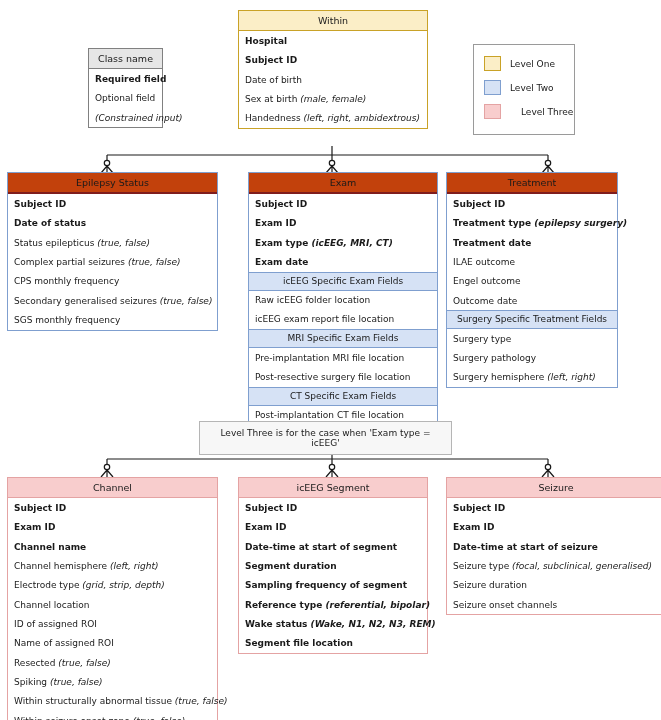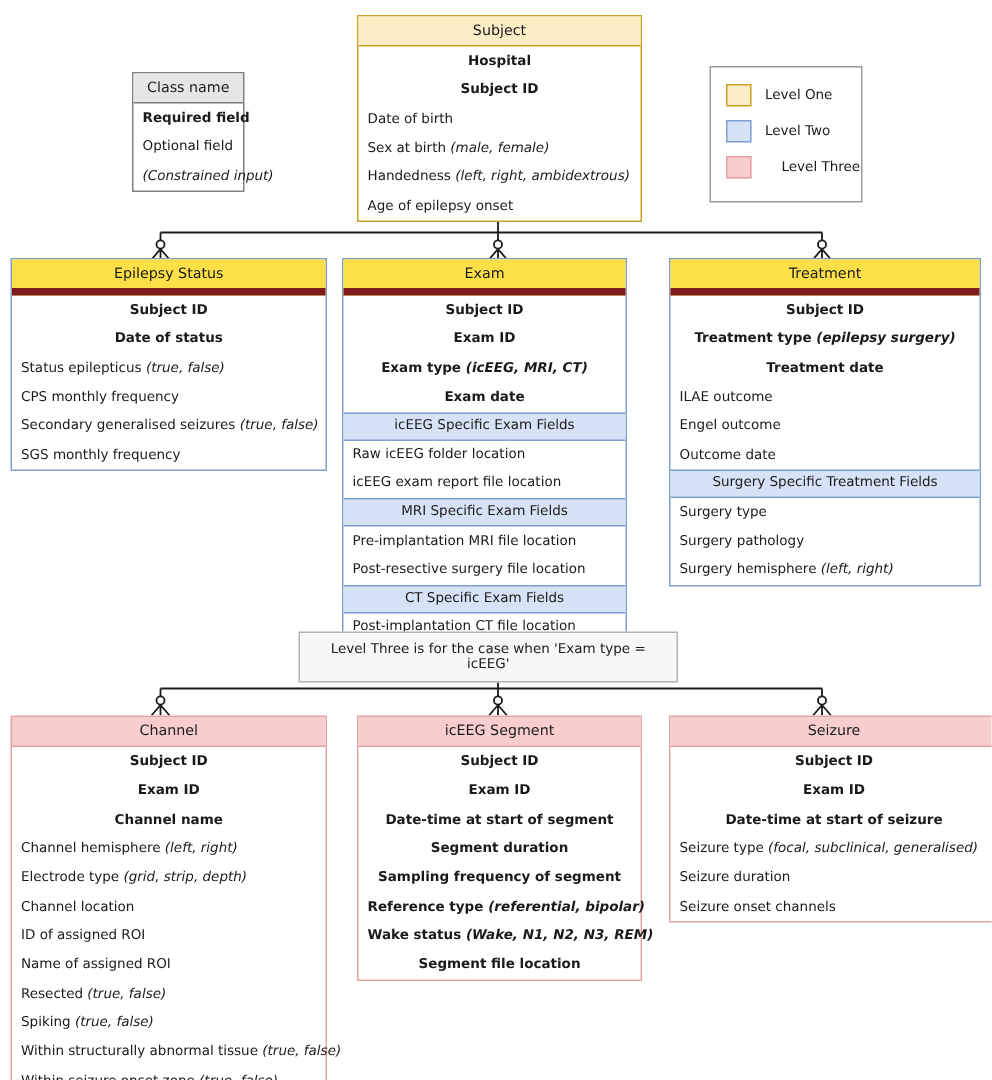--- a/index.html
+++ b/index.html
@@ -15,31 +15,31 @@
   }
   .subhdr{
     text-align:center;font-size:9px;padding:3px 2px;
     box-sizing:border-box;line-height:1.2;
   }
   .rows{padding:0;}
   .row{
     font-size:9px;padding:4.5px 6px;line-height:1.15;
     white-space:nowrap;box-sizing:border-box;
   }
-  .row.req{font-weight:bold;text-align:center;}
+  .row.req{font-weight:bold;}
   .row em{font-style:italic;}
   .row.req em{font-style:italic;font-weight:bold;}
 
   
   .lvl1{border:1px solid #c9a227;}
   .lvl1 .hdr{background:#fbeec7;border-bottom:1px solid #c9a227;}
 
   
   .lvl2{border:1px solid #7f9fcf;}
-  .lvl2 .hdr{background:#fde047;border-bottom:5px solid #7f1d1d;}
+  .lvl2 .hdr{background:#c2410c;border-bottom:2px solid #7f1d1d;}
   .lvl2 .subhdr{background:#d6e2f5;border-top:1px solid #7f9fcf;border-bottom:1px solid #7f9fcf;}
 
   
   .lvl3{border:1px solid #e4a3a3;}
   .lvl3 .hdr{background:#f8cdcd;border-bottom:1px solid #e4a3a3;}
 
   
   .keybox{border:1px solid #808080;}
   .keybox .hdr{background:#e6e6e6;border-bottom:1px solid #808080;}
 
@@ -120,44 +120,44 @@
     <span class="sw two"></span>
     <span class="legend-label">Level Two</span>
   </div>
   <div class="legend-item">
     <span class="sw three"></span>
     <span class="legend-label">Level Three</span>
   </div>
 </div>
 
 <div class="box lvl1" style="left:238px;top:10px;width:190px;">
-  <div class="hdr">Subject</div>
+  <div class="hdr">Within</div>
   <div class="rows">
       <div class="row req"><span>Hospital</span></div>
       <div class="row req"><span>Subject ID</span></div>
       <div class="row"><span>Date of birth</span></div>
       <div class="row"><span>Sex at birth</span><em> (male, female)</em></div>
       <div class="row"><span>Handedness</span><em> (left, right, ambidextrous)</em></div>
-      <div class="row"><span>Age of epilepsy onset</span></div>
     </div>
 </div>
 
 <div class="box lvl2" style="left:7px;top:172px;width:211px;">
   <div class="hdr">Epilepsy Status</div>
   <div class="rows">
       <div class="row req"><span>Subject ID</span></div>
       <div class="row req"><span>Date of status</span></div>
       <div class="row"><span>Status epilepticus</span><em> (true, false)</em></div>
+      <div class="row"><span>Complex partial seizures</span><em> (true, false)</em></div>
       <div class="row"><span>CPS monthly frequency</span></div>
       <div class="row"><span>Secondary generalised seizures</span><em> (true, false)</em></div>
       <div class="row"><span>SGS monthly frequency</span></div>
     </div>
 </div>
 
-<div class="box lvl2" style="left:228px;top:172px;width:190px;">
+<div class="box lvl2" style="left:248px;top:172px;width:190px;">
   <div class="hdr">Exam</div>
   <div class="rows">
       <div class="row req"><span>Subject ID</span></div>
       <div class="row req"><span>Exam ID</span></div>
       <div class="row req"><span>Exam type</span><em> (icEEG, MRI, CT)</em></div>
       <div class="row req"><span>Exam date</span></div>
     </div>
   <div>
       <div class="subhdr">icEEG Specific Exam Fields</div>
       <div class="rows">
@@ -169,21 +169,21 @@
         <div class="row"><span>Pre-implantation MRI file location</span></div>
         <div class="row"><span>Post-resective surgery file location</span></div>
       </div>
       <div class="subhdr">CT Specific Exam Fields</div>
       <div class="rows">
         <div class="row"><span>Post-implantation CT file location</span></div>
       </div>
     </div>
 </div>
 
-<div class="box lvl2" style="left:446px;top:172px;width:208px;">
+<div class="box lvl2" style="left:446px;top:172px;width:172px;">
   <div class="hdr">Treatment</div>
   <div class="rows">
       <div class="row req"><span>Subject ID</span></div>
       <div class="row req"><span>Treatment type</span><em> (epilepsy surgery)</em></div>
       <div class="row req"><span>Treatment date</span></div>
       <div class="row"><span>ILAE outcome</span></div>
       <div class="row"><span>Engel outcome</span></div>
       <div class="row"><span>Outcome date</span></div>
     </div>
   <div>

